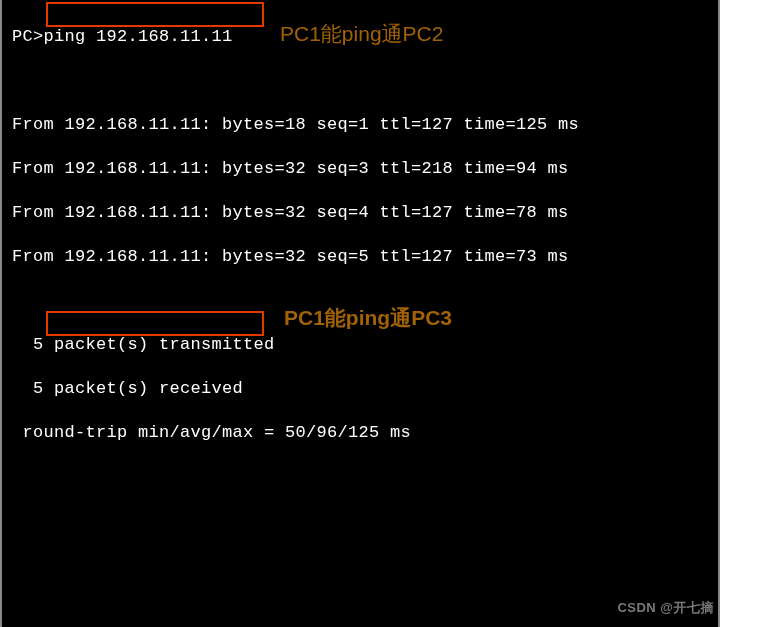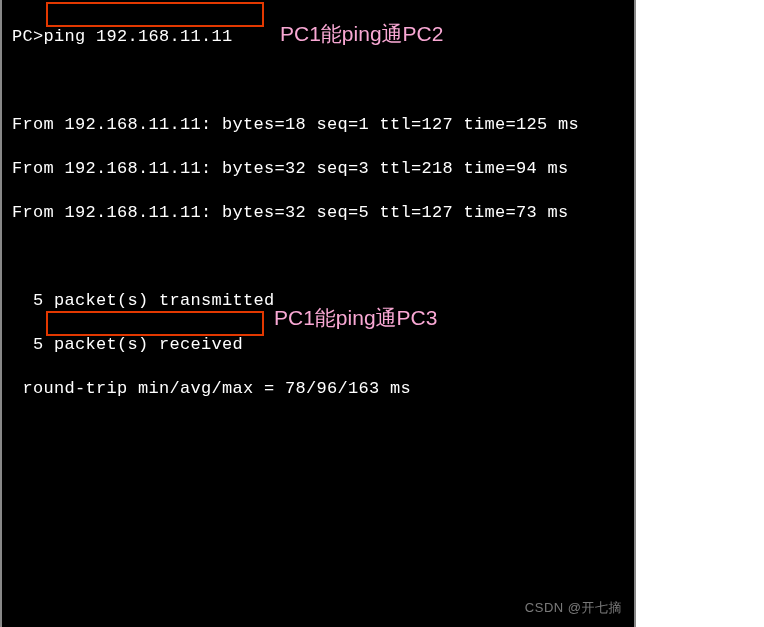--- a/index.html
+++ b/index.html
@@ -9,21 +9,21 @@
     }
     body {
       width: 764px;
       height: 627px;
       background: #ffffff;
       position: relative;
       font-family: "Courier New", monospace;
     }
     .terminal-wrap {
       position: relative;
-      width: 636px;
+      width: 720px;
       height: 627px;
       border: 2px solid #888;
       border-top: none;
       border-bottom: none;
       background: #000;
       padding: 4px 2px 2px 2px;
     }
     .terminal {
       background: #000;
       color: #fff;
@@ -50,59 +50,62 @@
       height: 25px;
     }
     .hl2 {
       top: 311px;
       left: 44px;
       width: 218px;
       height: 25px;
     }
     .annotation {
       position: absolute;
-      color: #f9a8d4;
+      color: #a16207;
       font-family: "Microsoft YaHei", Arial, sans-serif;
       font-size: 21px;
       font-weight: 500;
       pointer-events: none;
     }
     .ann1 {
       top: 20px;
       left: 278px;
     }
     .ann2 {
       top: 304px;
-      left: 272px;
+      left: 282px;
+      font-weight: bold;
     }
     .watermark {
       position: absolute;
-      right: 12px;
+      right: 4px;
       bottom: 10px;
       font-family: Arial, sans-serif;
       font-size: 13px;
       color: rgba(220,220,220,0.55);
       pointer-events: none;
       letter-spacing: 0.5px;
+      font-weight: bold;
     }
   </style>
 </head>
 <body>
 
 <div class="terminal-wrap">
   <div class="terminal">
 <span class="line"><span>PC&gt;</span><span>ping 192.168.11.11</span></span>
 <span class="line"> </span>
 <span class="line">From 192.168.11.11: bytes=18 seq=1 ttl=127 time=125 ms</span>
 <span class="line">From 192.168.11.11: bytes=32 seq=3 ttl=218 time=94 ms</span>
+<span class="line">From 192.168.11.11: bytes=32 seq=4 ttl=127 time=78 ms</span>
 <span class="line">From 192.168.11.11: bytes=32 seq=5 ttl=127 time=73 ms</span>
 <span class="line"> </span>
 <span class="line">  5 packet(s) transmitted</span>
 <span class="line">  5 packet(s) received</span>
-<span class="line"> round-trip min/avg/max = 78/96/163 ms</span>
+<span class="line"> round-trip min/avg/max = 50/96/125 ms</span>
 
 
 
 
 
 
 
 
 
 

